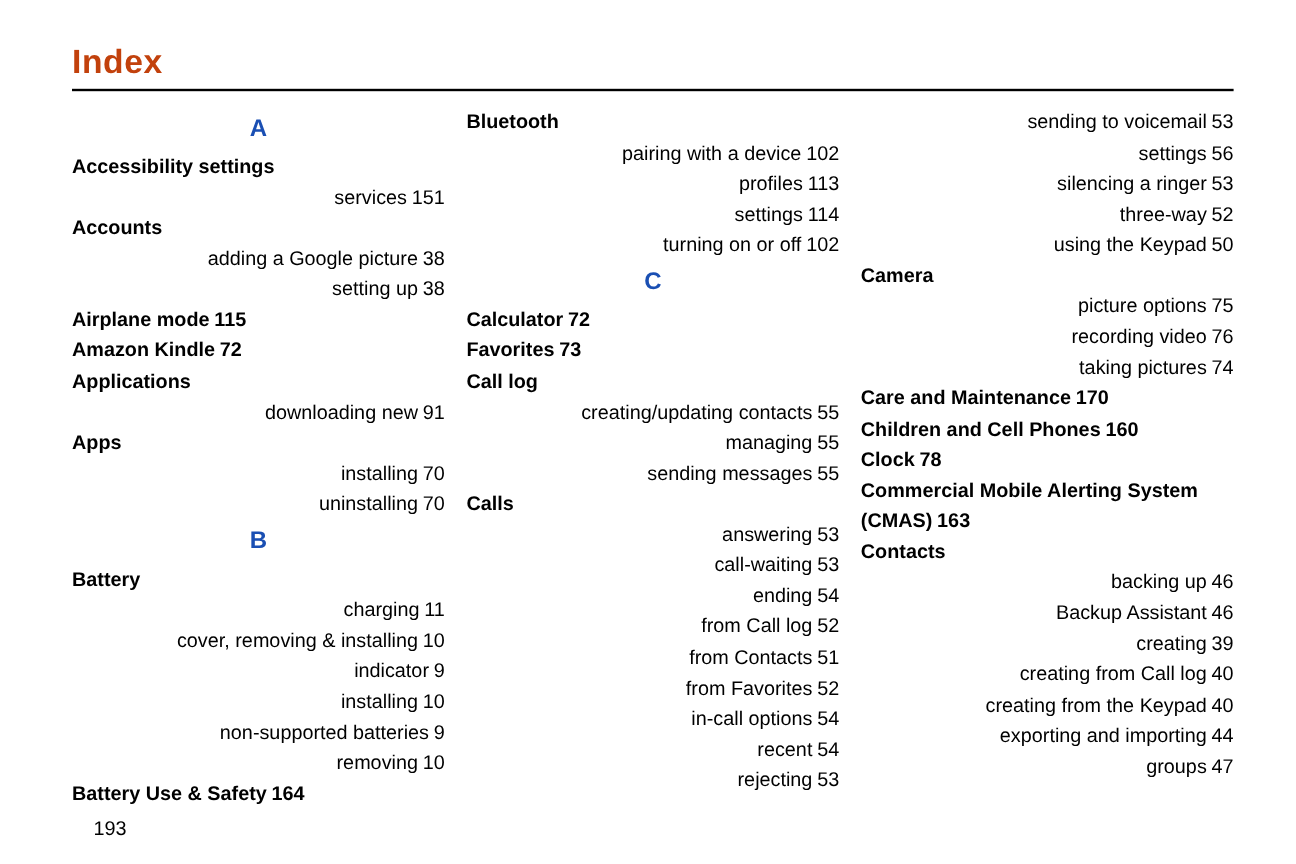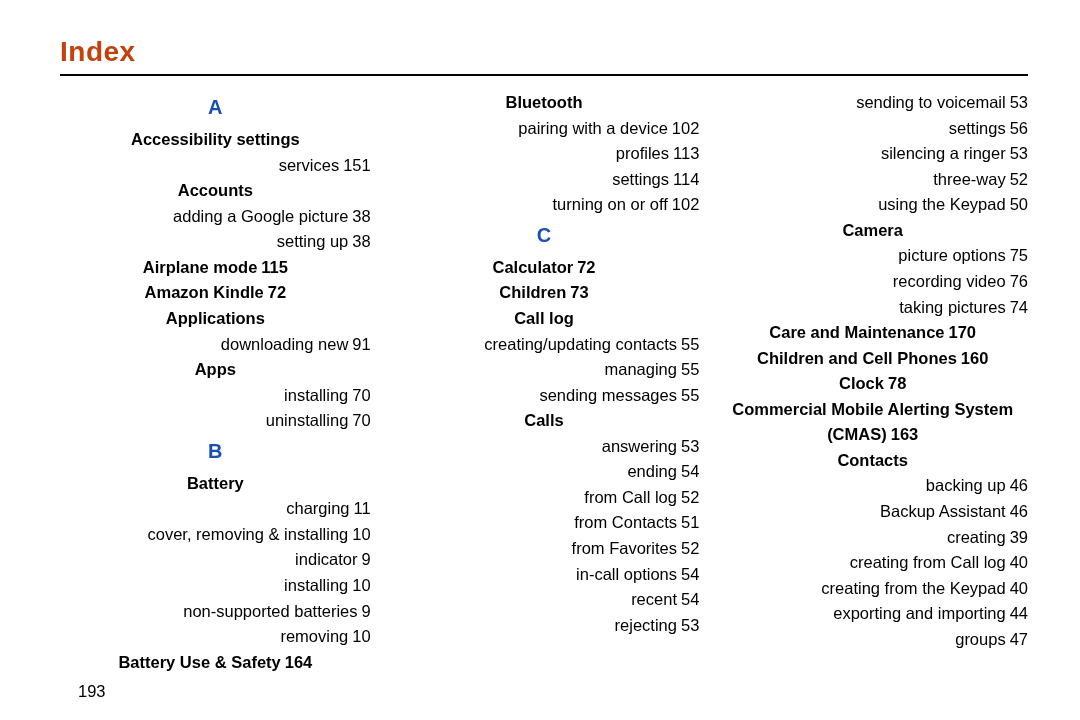--- a/index.html
+++ b/index.html
@@ -33,21 +33,20 @@
 .letter{
   text-align:center;
   font-weight:900;
   font-size:20px;
   color:#1a4fb3;
   margin:2px 0 4px 0;
 }
 .head{
   font-weight:700;
   margin:0;
-  text-align:center;
 }
 .head .pg{font-weight:700;margin-left:4px}
 .sub{
   margin:0 0 0 18px;
   font-weight:400;
   white-space:nowrap;
   text-align:right;
 }
 .sub .pg{margin-left:4px}
 .pagenum{
@@ -100,29 +99,30 @@
   <div class="col">
     <p class="head">Bluetooth</p>
     <p class="sub"><span>pairing with a device</span><span class="pg">102</span></p>
     <p class="sub"><span>profiles</span><span class="pg">113</span></p>
     <p class="sub"><span>settings</span><span class="pg">114</span></p>
     <p class="sub"><span>turning on or off</span><span class="pg">102</span></p>
 
     <div class="letter">C</div>
 
     <p class="head"><span>Calculator</span><span class="pg">72</span></p>
-    <p class="head"><span>Children</span><span class="pg">73</span></p>
+    <p class="head"><span>Favorites</span><span class="pg">73</span></p>
 
     <p class="head">Call log</p>
     <p class="sub"><span>creating/updating contacts</span><span class="pg">55</span></p>
     <p class="sub"><span>managing</span><span class="pg">55</span></p>
     <p class="sub"><span>sending messages</span><span class="pg">55</span></p>
 
     <p class="head">Calls</p>
     <p class="sub"><span>answering</span><span class="pg">53</span></p>
+    <p class="sub"><span>call-waiting</span><span class="pg">53</span></p>
     <p class="sub"><span>ending</span><span class="pg">54</span></p>
     <p class="sub"><span>from Call log</span><span class="pg">52</span></p>
     <p class="sub"><span>from Contacts</span><span class="pg">51</span></p>
     <p class="sub"><span>from Favorites</span><span class="pg">52</span></p>
     <p class="sub"><span>in-call options</span><span class="pg">54</span></p>
     <p class="sub"><span>recent</span><span class="pg">54</span></p>
     <p class="sub"><span>rejecting</span><span class="pg">53</span></p>
   </div>
 
   <div class="col">

